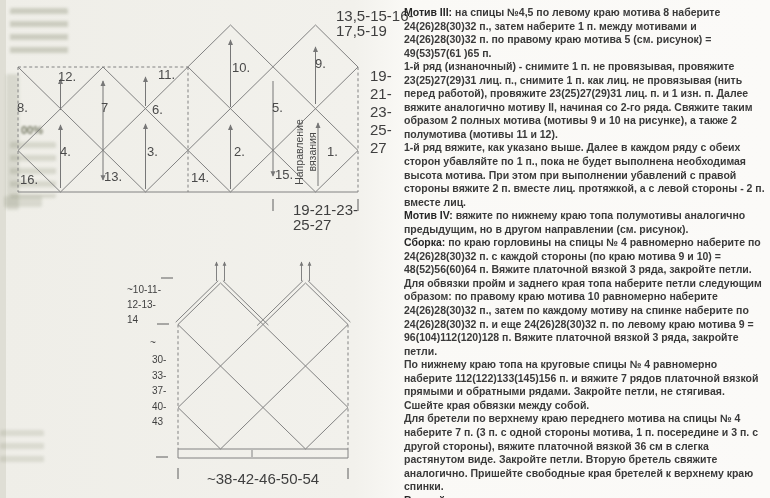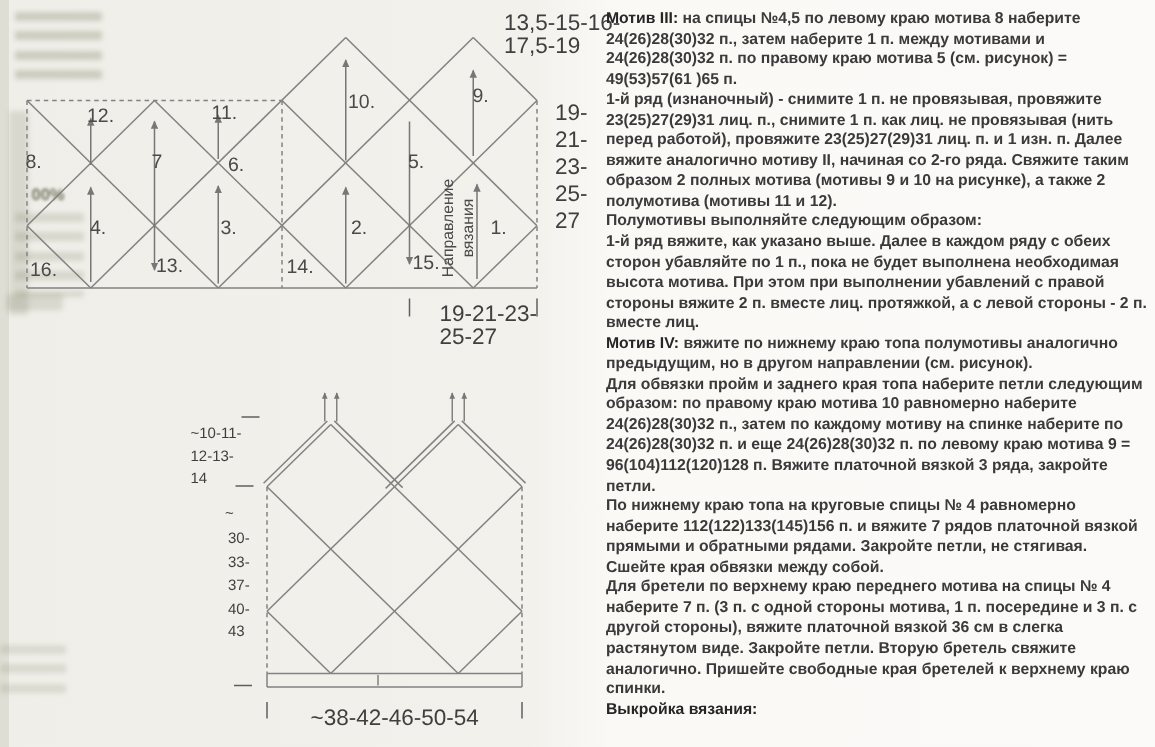--- a/index.html
+++ b/index.html
@@ -132,21 +132,21 @@
     <g stroke="#5f5f5f" stroke-width="1">
       <line x1="161" y1="278" x2="173" y2="278"></line>
       <line x1="157" y1="324" x2="169" y2="324"></line>
       <line x1="156" y1="457" x2="168" y2="457"></line>
       <line x1="178" y1="468" x2="178" y2="479"></line>
       <line x1="348" y1="468" x2="348" y2="479"></line>
     </g>
   </svg>
 
   <div class="lbl" style="left:58px;top:69px;">12.</div>
-  <div class="lbl" style="left:141px;top:67px;">11.</div>
+  <div class="lbl" style="left:158px;top:67px;">11.</div>
   <div class="lbl" style="left:232px;top:60px;">10.</div>
   <div class="lbl" style="left:315px;top:56px;">9.</div>
   <div class="lbl" style="left:17px;top:100px;">8.</div>
   <div class="lbl" style="left:101px;top:100px;">7</div>
   <div class="lbl" style="left:152px;top:102px;">6.</div>
   <div class="lbl" style="left:272px;top:100px;">5.</div>
   <div class="lbl" style="left:60px;top:144px;">4.</div>
   <div class="lbl" style="left:147px;top:144px;">3.</div>
   <div class="lbl" style="left:234px;top:144px;">2.</div>
   <div class="lbl" style="left:327px;top:144px;">1.</div>
@@ -177,22 +177,22 @@
   <div class="meas-sm" style="left:152px;top:354px;">30-</div>
   <div class="meas-sm" style="left:152px;top:369.5px;">33-</div>
   <div class="meas-sm" style="left:152px;top:385px;">37-</div>
   <div class="meas-sm" style="left:152px;top:400.5px;">40-</div>
   <div class="meas-sm" style="left:152px;top:416px;">43</div>
   <div class="meas" style="left:207px;top:470px;width:112px;text-align:center;">~38-42-46-50-54</div>
 
   <div class="instructions">
     <p><b>Мотив III:</b><span> на спицы №4,5 по левому краю мотива 8 наберите 24(26)28(30)32 п., затем наберите 1 п. между мотивами и 24(26)28(30)32 п. по правому краю мотива 5 (см. рисунок) = 49(53)57(61 )65 п.</span></p>
     <p><b></b><span>1-й ряд (изнаночный) - снимите 1 п. не провязывая, провяжите 23(25)27(29)31 лиц. п., снимите 1 п. как лиц. не провязывая (нить перед работой), провяжите 23(25)27(29)31 лиц. п. и 1 изн. п. Далее вяжите аналогично мотиву II, начиная со 2-го ряда. Свяжите таким образом 2 полных мотива (мотивы 9 и 10 на рисунке), а также 2 полумотива (мотивы 11 и 12).</span></p>
-    <p><b></b><span>Полумотивы выполняйте следующим образом:</span></p>
     <p><b></b><span>1-й ряд вяжите, как указано выше. Далее в каждом ряду с обеих сторон убавляйте по 1 п., пока не будет выполнена необходимая высота мотива. При этом при выполнении убавлений с правой стороны вяжите 2 п. вместе лиц. протяжкой, а с левой стороны - 2 п. вместе лиц.</span></p>
     <p><b>Мотив IV:</b><span> вяжите по нижнему краю топа полумотивы аналогично предыдущим, но в другом направлении (см. рисунок).</span></p>
+    <p><b>Сборка:</b><span> по краю горловины на спицы № 4 равномерно наберите по 24(26)28(30)32 п. с каждой стороны (по краю мотива 9 и 10) = 48(52)56(60)64 п. Вяжите платочной вязкой 3 ряда, закройте петли.</span></p>
     <p><b></b><span>Для обвязки пройм и заднего края топа наберите петли следующим образом: по правому краю мотива 10 равномерно наберите 24(26)28(30)32 п., затем по каждому мотиву на спинке наберите по 24(26)28(30)32 п. и еще 24(26)28(30)32 п. по левому краю мотива 9 = 96(104)112(120)128 п. Вяжите платочной вязкой 3 ряда, закройте петли.</span></p>
     <p><b></b><span>По нижнему краю топа на круговые спицы № 4 равномерно наберите 112(122)133(145)156 п. и вяжите 7 рядов платочной вязкой прямыми и обратными рядами. Закройте петли, не стягивая. Сшейте края обвязки между собой.</span></p>
     <p><b></b><span>Для бретели по верхнему краю переднего мотива на спицы № 4 наберите 7 п. (3 п. с одной стороны мотива, 1 п. посередине и 3 п. с другой стороны), вяжите платочной вязкой 36 см в слегка растянутом виде. Закройте петли. Вторую бретель свяжите аналогично. Пришейте свободные края бретелей к верхнему краю спинки.</span></p>
     <p><b>Выкройка вязания:</b><span></span></p>
   </div>
 
 </div>
 
 </body></html>

